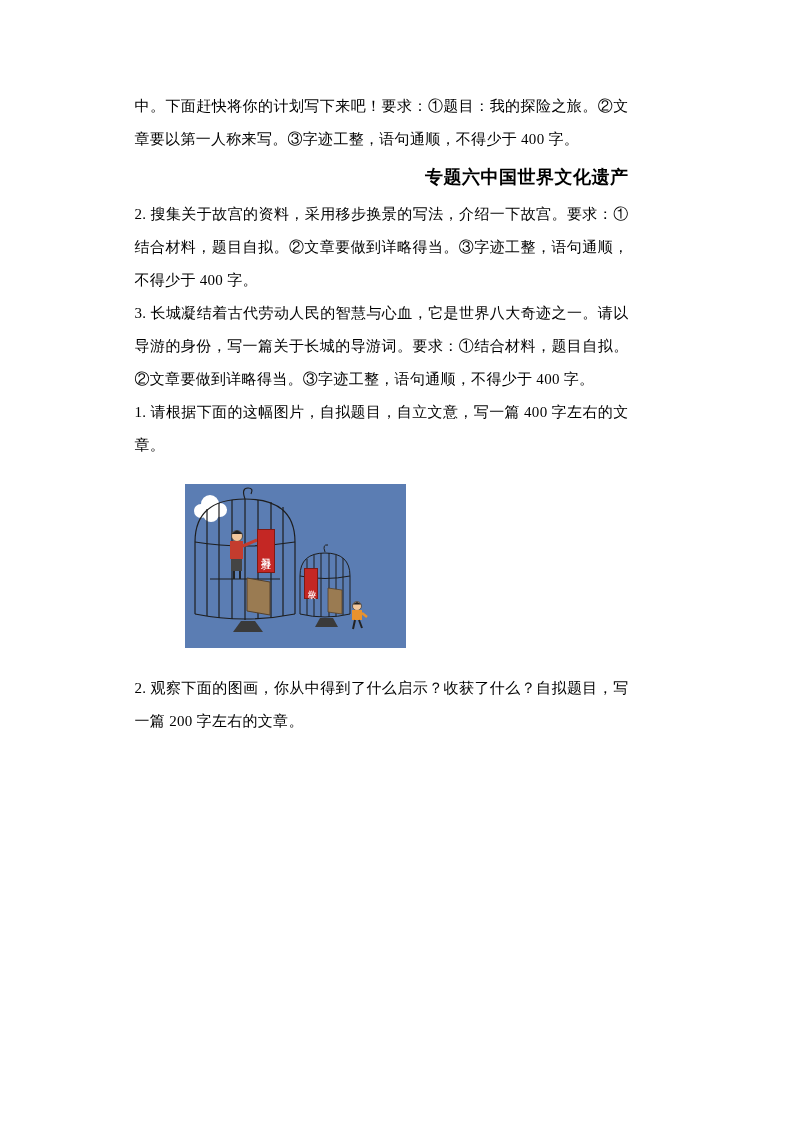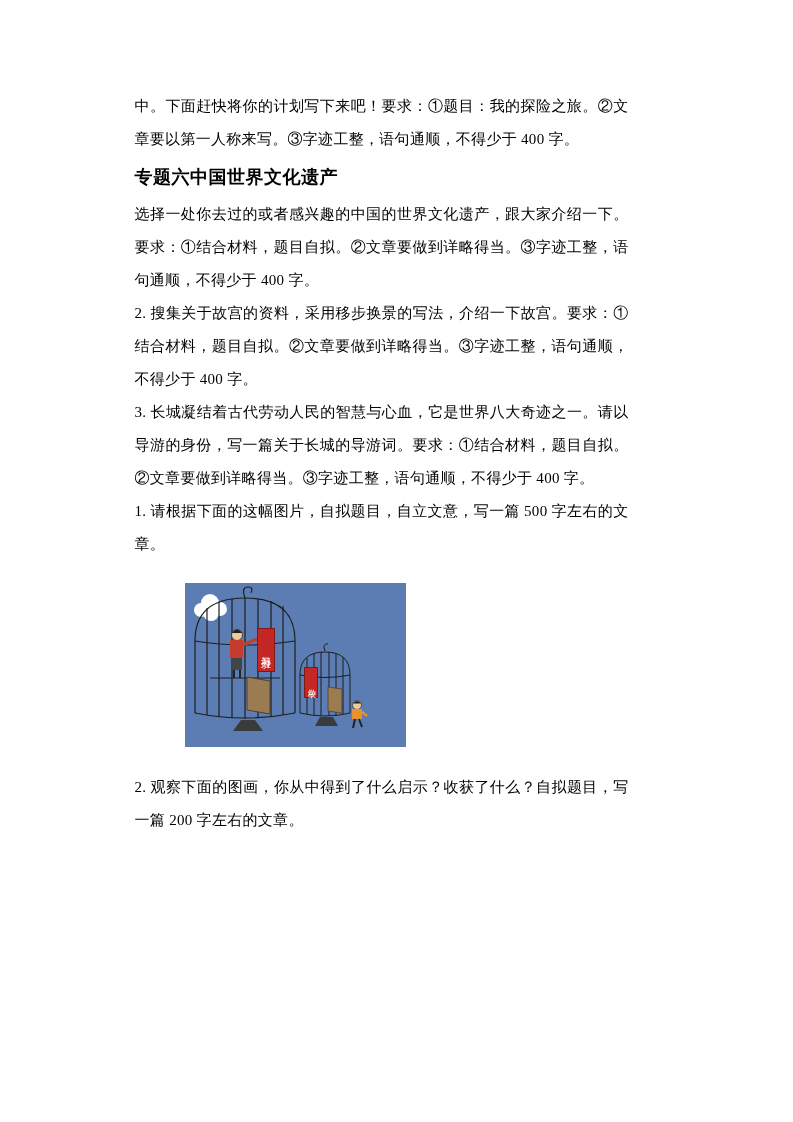--- a/index.html
+++ b/index.html
@@ -17,21 +17,21 @@
     font-size:15px;
     line-height:33px;
     text-align:justify;
     letter-spacing:0.3px;
     color:#000;
   }
   .heading {
     font-size:18px;
     font-weight:bold;
     line-height:36px;
-    text-align:left;
+    text-align:right;
     margin:3px 0 3px 0;
     letter-spacing:0.5px;
   }
   .cartoon {
     position:relative;
     width:221px; height:164px;
     margin:22px 0 24px 50px;
     background:#5b7db3;
   }
   .cartoon svg { position:absolute; left:0; top:0; }
@@ -53,26 +53,25 @@
 </style>
 </head>
 <body>
 
 <div class="page">
 
   <p class="body-text">中。下面赶快将你的计划写下来吧！要求：①题目：我的探险之旅。②文章要以第一人称来写。③字迹工整，语句通顺，不得少于 400 字。</p>
 
   <h2 class="heading">专题六中国世界文化遗产</h2>
 
-  <p class="body-text">选择一处你去过的或者感兴趣的中国的世界文化遗产，跟大家介绍一下。要求：①结合材料，题目自拟。②文章要做到详略得当。③字迹工整，语句通顺，不得少于 400 字。</p>
   <p class="body-text">2. 搜集关于故宫的资料，采用移步换景的写法，介绍一下故宫。要求：①结合材料，题目自拟。②文章要做到详略得当。③字迹工整，语句通顺，不得少于 400 字。</p>
   <p class="body-text">3. 长城凝结着古代劳动人民的智慧与心血，它是世界八大奇迹之一。请以导游的身份，写一篇关于长城的导游词。要求：①结合材料，题目自拟。②文章要做到详略得当。③字迹工整，语句通顺，不得少于 400 字。</p>
 
 
-  <p class="body-text">1. 请根据下面的这幅图片，自拟题目，自立文意，写一篇 500 字左右的文章。</p>
+  <p class="body-text">1. 请根据下面的这幅图片，自拟题目，自立文意，写一篇 400 字左右的文章。</p>
 
   <div class="cartoon">
     <svg width="221" height="164" viewBox="0 0 221 164">
 
       <g fill="#ffffff">
         <circle cx="16" cy="27" r="7"></circle>
         <circle cx="25" cy="20" r="9"></circle>
         <circle cx="35" cy="26" r="7"></circle>
         <circle cx="26" cy="30" r="8"></circle>
       </g>

